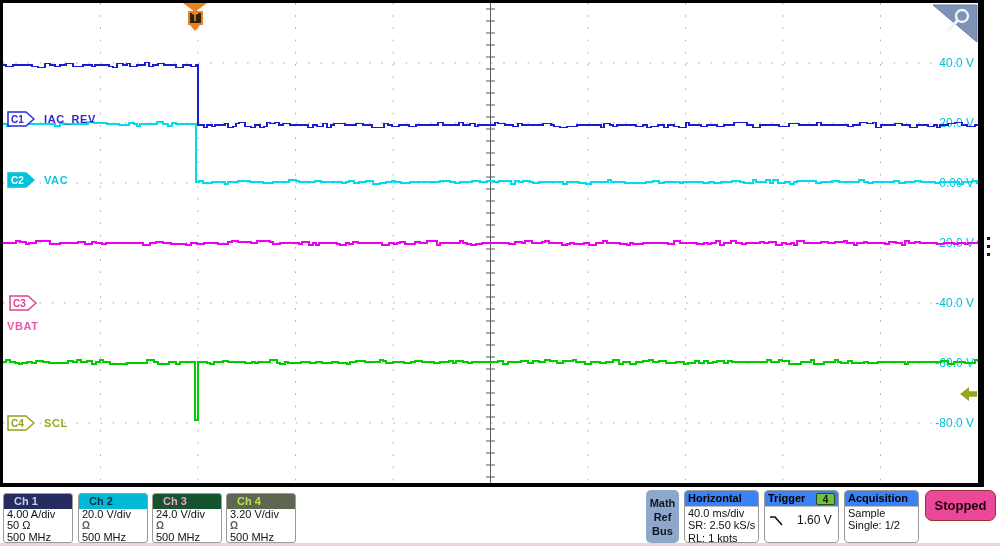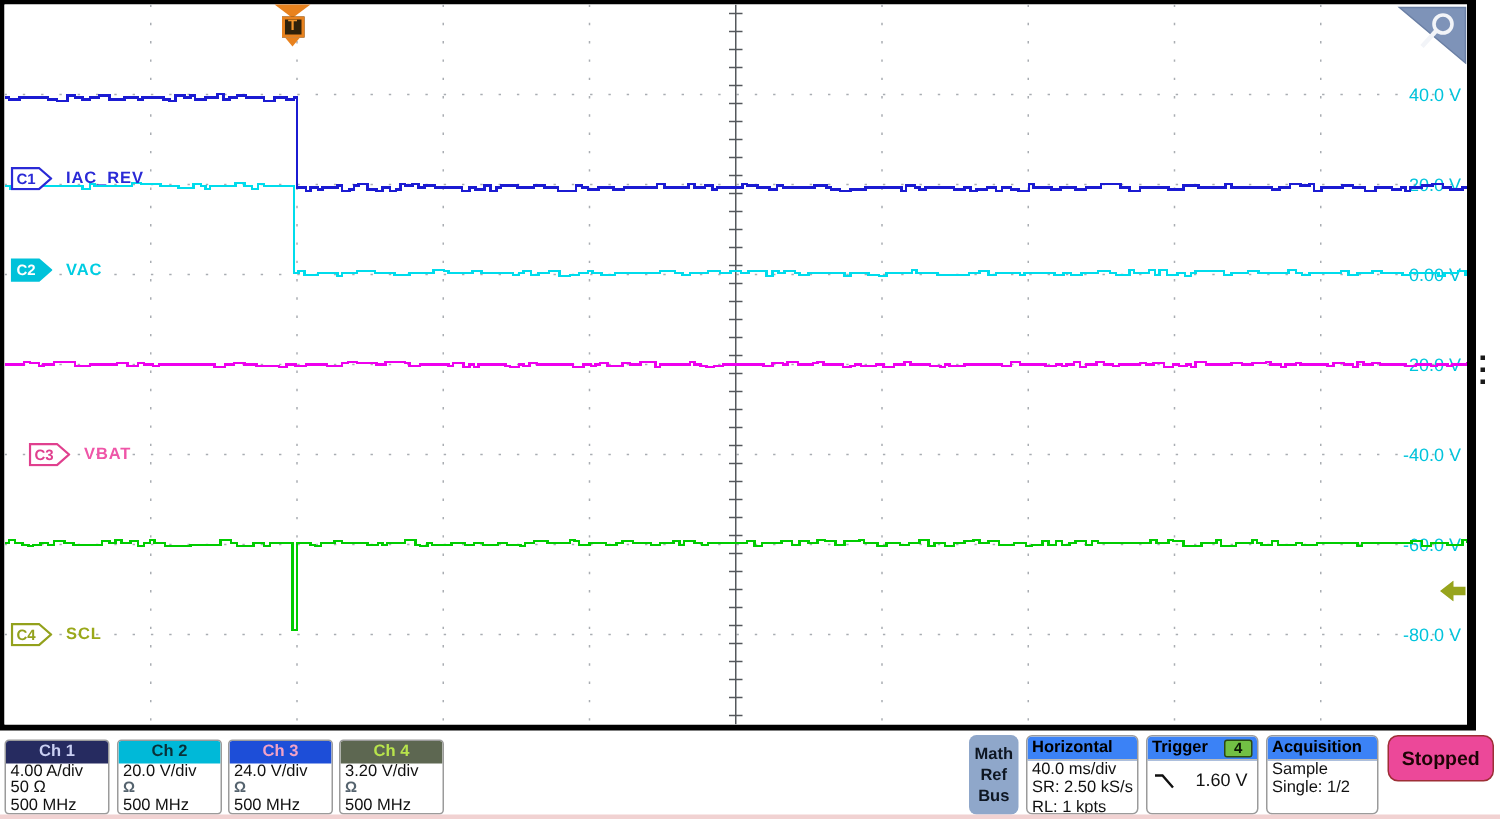--- a/index.html
+++ b/index.html
@@ -42,21 +42,21 @@
 
   .trig-level-arrow { position:absolute; right:0; top:384px; cursor:pointer; }
 
   
   .menu-dots { position:absolute; left:987px; top:237px; width:5px; cursor:pointer; }
   .menu-dots div { width:3px; height:3px; background:#1a1a1a; margin-bottom:5px; }
 
   
   .chbox { position:absolute; top:493px; width:70px; height:50px; background:#fff;
     border:1.5px solid #9b9b9b; border-radius:3px; overflow:hidden; cursor:pointer; }
-  .chbox-head { height:15px; font:bold 11px/15px "Liberation Sans", sans-serif; padding-left:0;text-align:center; }
+  .chbox-head { height:15px; font:bold 11px/15px "Liberation Sans", sans-serif; padding-left:10px; }
   .chbox-row  { font:11px/11.3px "Liberation Sans", sans-serif; color:#111; padding-left:3px; }
   .imp-icon { font:bold 10px/10px "Liberation Sans", sans-serif; color:#55636e; }
 
   .mrb-btn { position:absolute; left:646px; top:490px; width:33px; height:53px; background:#8fa7ca;
     border:1px solid #7document890b5; border-radius:5px; display:flex; flex-direction:column; justify-content:center; align-items:center;
     font:600 11px/14px "Liberation Sans", sans-serif; color:#0e1622; cursor:pointer; }
 
   .panel { position:absolute; top:490px; width:75px; height:53px; background:#fff;
     border:1.5px solid #9b9b9b; border-radius:4px; overflow:hidden; cursor:pointer; }
   .panel-head { background:#3b82f6; border-bottom:1px solid #bdbdbd; font:bold 11px/15px "Liberation Sans", sans-serif;
@@ -172,21 +172,21 @@
       </div>
 
       <div class="chlabel c2" style="left:4px; top:169px;">
         <svg width="28" height="16">
           <polygon class="pent-c2" points="1,1 19,1 27,8 19,15 1,15"></polygon>
           <text class="pent-txt pent-c2-t" x="4" y="11.5">C2</text>
         </svg>
         <span class="chname">VAC</span>
       </div>
 
-      <div class="chlabel c3" style="left:16px; top:292px;">
+      <div class="chlabel c3" style="left:4px; top:292px;flex-direction:column;">
         <svg width="28" height="16">
           <polygon class="pent-c3" points="1,1 19,1 27,8 19,15 1,15"></polygon>
           <text class="pent-txt pent-c3-t" x="4" y="11.5">C3</text>
         </svg>
         <span class="chname">VBAT</span>
       </div>
 
       <div class="chlabel c4" style="left:4px; top:412px;">
         <svg width="28" height="16">
           <polygon class="pent-c4" points="1,1 19,1 27,8 19,15 1,15"></polygon>
@@ -216,21 +216,21 @@
   </div>
 
   <div class="chbox" style="left:78px;">
     <div class="chbox-head" style="background:#00b9d8;color:#093139">Ch 2</div>
     <div class="chbox-row">20.0 V/div</div>
     <div class="chbox-row"><span class="imp-icon">Ω</span></div>
     <div class="chbox-row">500 MHz</div>
   </div>
 
   <div class="chbox" style="left:152px;">
-    <div class="chbox-head" style="background:#1d4ed8;color:#f2a2c6">Ch 3</div>
+    <div class="chbox-head" style="background:#14532d;color:#f2a2c6">Ch 3</div>
     <div class="chbox-row">24.0 V/div</div>
     <div class="chbox-row"><span class="imp-icon">Ω</span></div>
     <div class="chbox-row">500 MHz</div>
   </div>
 
   <div class="chbox" style="left:226px;">
     <div class="chbox-head" style="background:#5d6751;color:#b8e44c">Ch 4</div>
     <div class="chbox-row">3.20 V/div</div>
     <div class="chbox-row"><span class="imp-icon">Ω</span></div>
     <div class="chbox-row">500 MHz</div>

